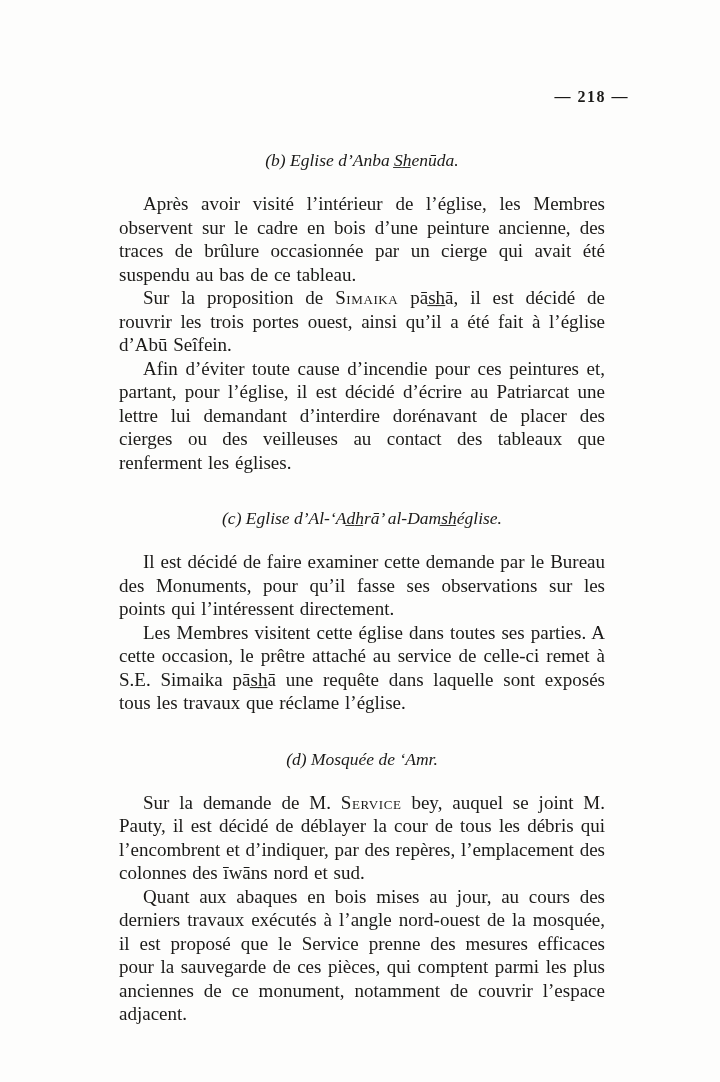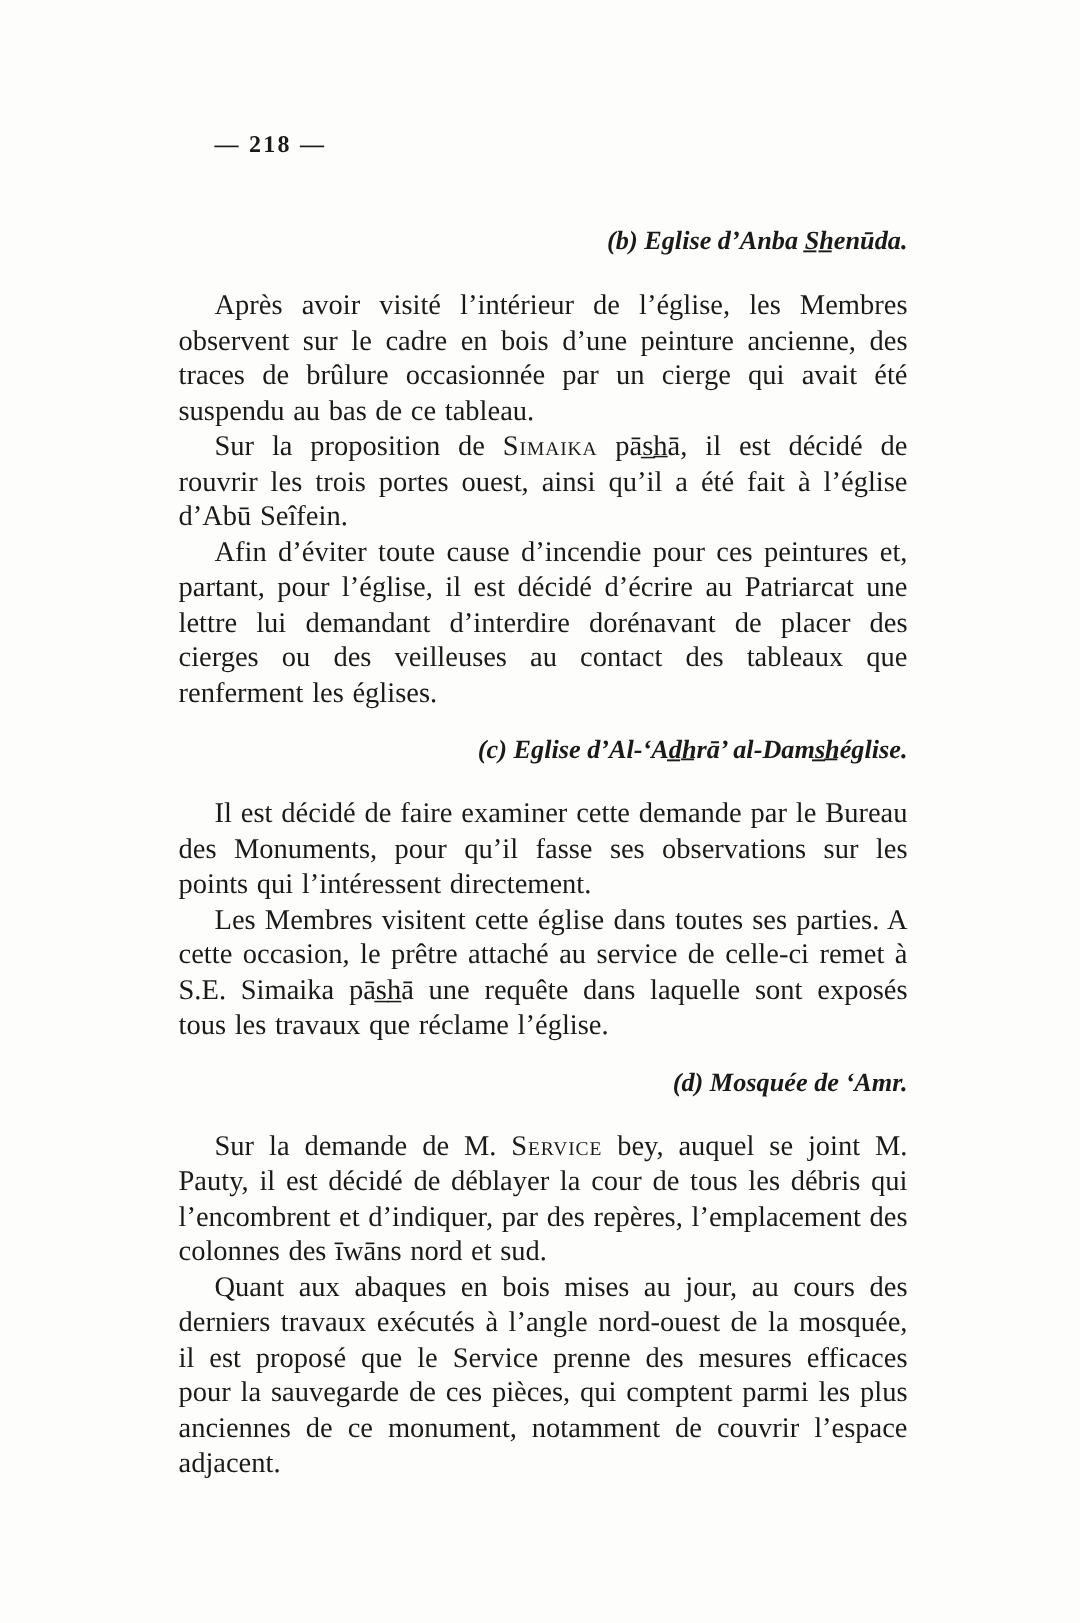--- a/index.html
+++ b/index.html
@@ -13,36 +13,36 @@
     overflow: hidden;
     position: relative;
   }
   .page {
     position: absolute;
     left: 119px;
     top: 88px;
     width: 486px;
   }
   .page-number {
-    text-align: left;
+    text-align: right;
     font-size: 16px;
     font-weight: bold;
     letter-spacing: 1.5px;
     position: relative;
     left: 24px;
     margin: 0 0 40px 0;
     height: 20px;
   }
   .heading {
-    text-align: right;
+    text-align: center;
     font-style: italic;
-    font-weight: 700;
+    font-weight: 400;
     font-size: 17.5px;
     line-height: 24px;
-    margin: 13px 0 20px 0;
+    margin: 32px 0 20px 0;
   }
   .para {
     font-size: 19px;
     line-height: 23.5px;
     text-align: justify;
     text-indent: 24px;
     margin: 0;
     word-spacing: 1px;
   }
   .sc {

